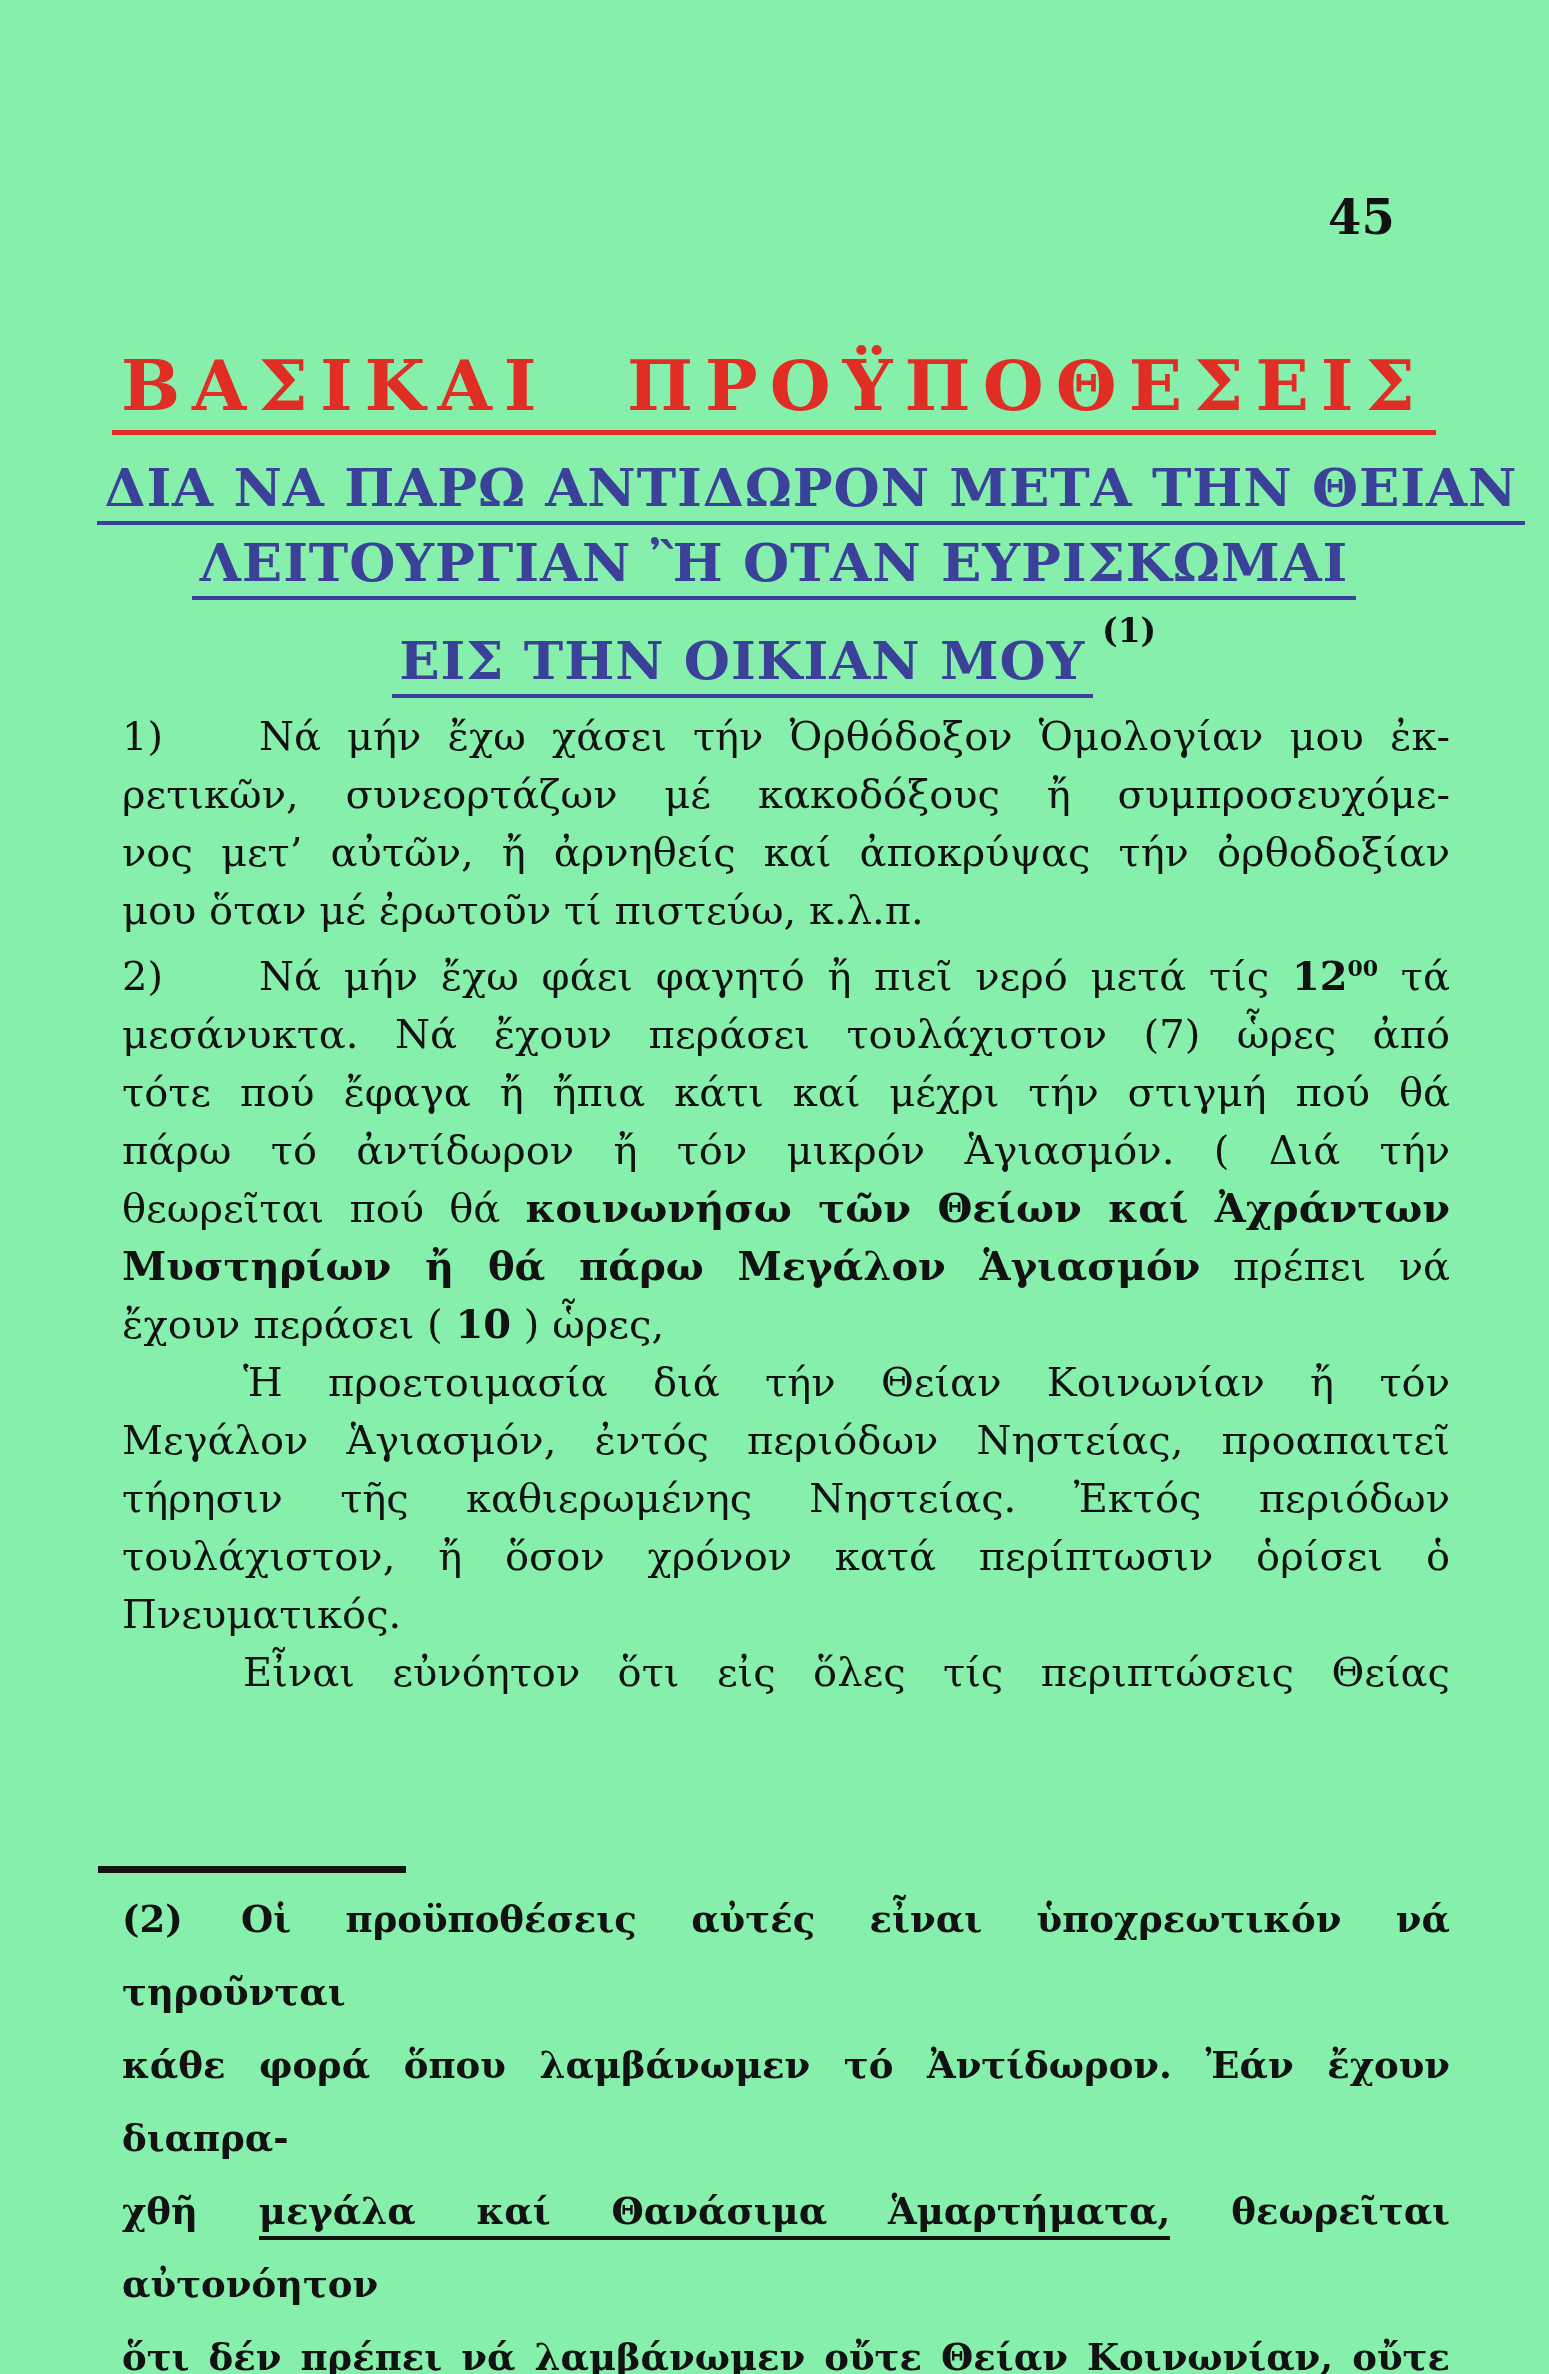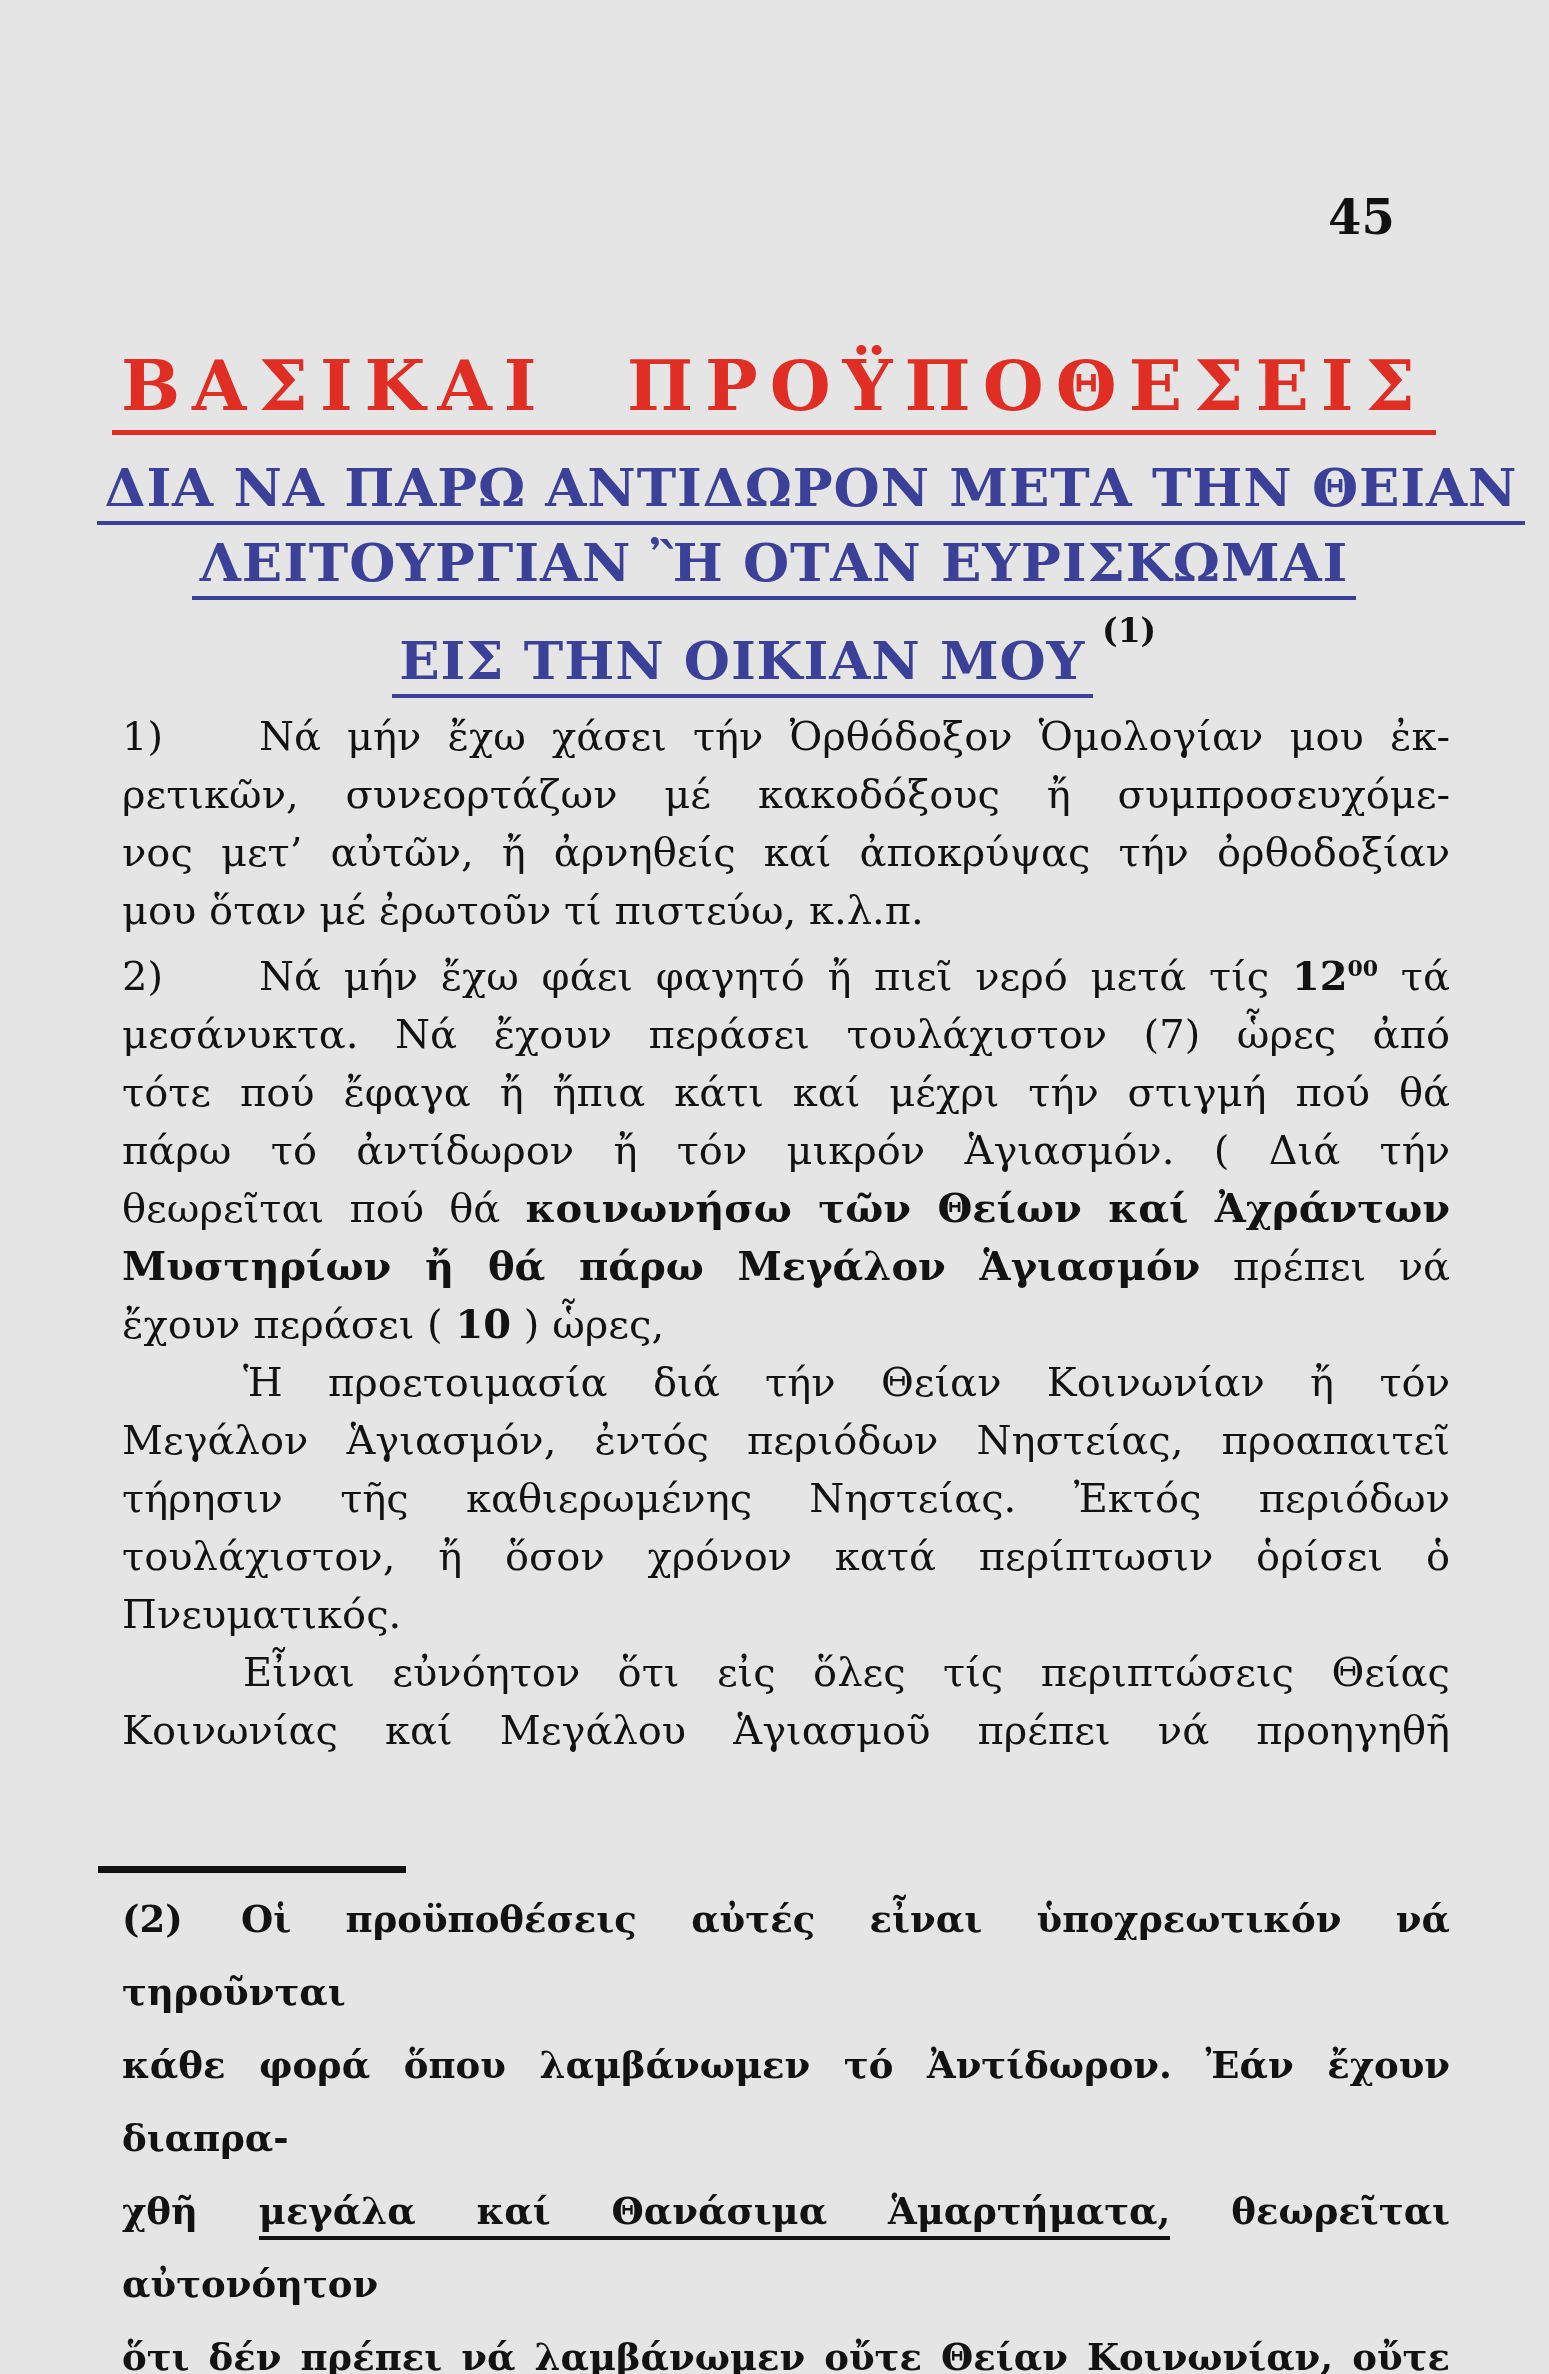--- a/index.html
+++ b/index.html
@@ -1,20 +1,20 @@
 <!DOCTYPE html>
 <html lang="el" style="--title-red: #e02e24; --heading-blue: #3b4198; --ink: #121212;font-size:15px"><head>
 <meta charset="utf-8">
 <style>
   html,body{margin:0;padding:0;background:#888;}
   .page{
     position:relative;
     width:1549px;height:2375px;
     margin:0 auto;
-    background:#e5e5e5;
+    background:#86efac;
     font-family:"DejaVu Serif","Liberation Serif",serif;
     color:#121212;
     overflow:hidden;
   }
   :root{
     --title-red:#e02e24;
     --heading-blue:#3b4198;
     --ink:#121212;
   }
   .page-number{
@@ -98,21 +98,20 @@
       <div class="line"><span class="seg">πάρω τό ἀντίδωρον ἤ τόν μικρόν Ἁγιασμόν. ( Διά τήν</span></div>
       <div class="line"><span class="seg">θεωρεῖται πού θά </span><span class="seg b">κοινωνήσω τῶν Θείων καί Ἀχράντων</span></div>
       <div class="line"><span class="seg b">Μυστηρίων ἤ θά πάρω Μεγάλον Ἁγιασμόν</span><span class="seg"> πρέπει νά</span></div>
       <div class="line last"><span class="seg">ἔχουν περάσει ( </span><span class="seg b">10</span><span class="seg"> ) ὧρες,</span></div>
       <div class="line indent"><span class="seg">Ἡ προετοιμασία διά τήν Θείαν Κοινωνίαν ἤ τόν</span></div>
       <div class="line"><span class="seg">Μεγάλον Ἁγιασμόν, ἐντός περιόδων Νηστείας, προαπαιτεῖ</span></div>
       <div class="line"><span class="seg">τήρησιν τῆς καθιερωμένης Νηστείας. Ἐκτός περιόδων</span></div>
       <div class="line"><span class="seg">τουλάχιστον, ἤ ὅσον χρόνον κατά περίπτωσιν ὁρίσει ὁ</span></div>
       <div class="line last"><span class="seg">Πνευματικός.</span></div>
       <div class="line indent"><span class="seg">Εἶναι εὐνόητον ὅτι εἰς ὅλες τίς περιπτώσεις Θείας</span></div>
-      <div class="line"><span class="seg">Κοινωνίας καί Μεγάλου Ἁγιασμοῦ πρέπει νά προηγηθῆ</span></div>
     </section>
 
   <div class="footnote-rule"></div>
 
   <section class="footnote" id="footnote-lines">
       <div class="line"><span class="seg num">(2)</span><span class="seg">Οἱ προϋποθέσεις αὐτές εἶναι ὑποχρεωτικόν νά τηροῦνται</span></div>
       <div class="line"><span class="seg">κάθε φορά ὅπου λαμβάνωμεν τό Ἀντίδωρον. Ἐάν ἔχουν διαπρα-</span></div>
       <div class="line"><span class="seg">χθῆ </span><span class="seg u">μεγάλα καί Θανάσιμα Ἁμαρτήματα,</span><span class="seg"> θεωρεῖται αὐτονόητον</span></div>
       <div class="line"><span class="seg">ὅτι δέν πρέπει νά λαμβάνωμεν οὔτε Θείαν Κοινωνίαν, οὔτε Μεγά-</span></div>
     </section>

